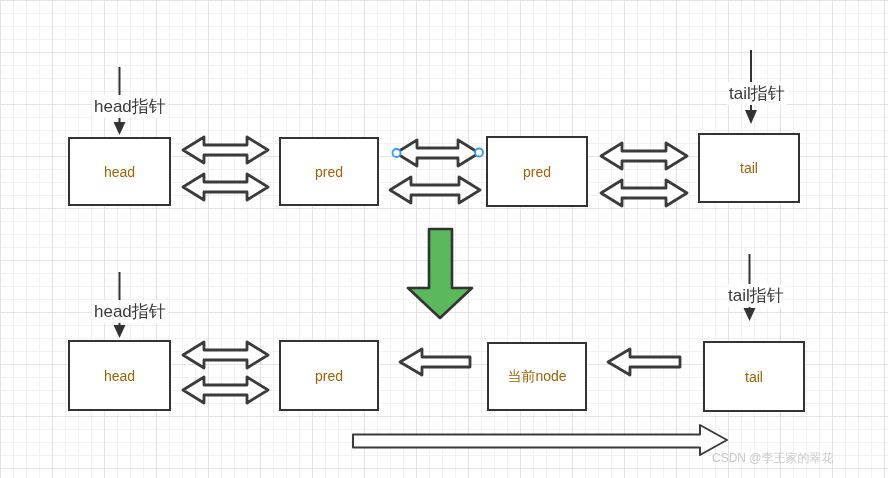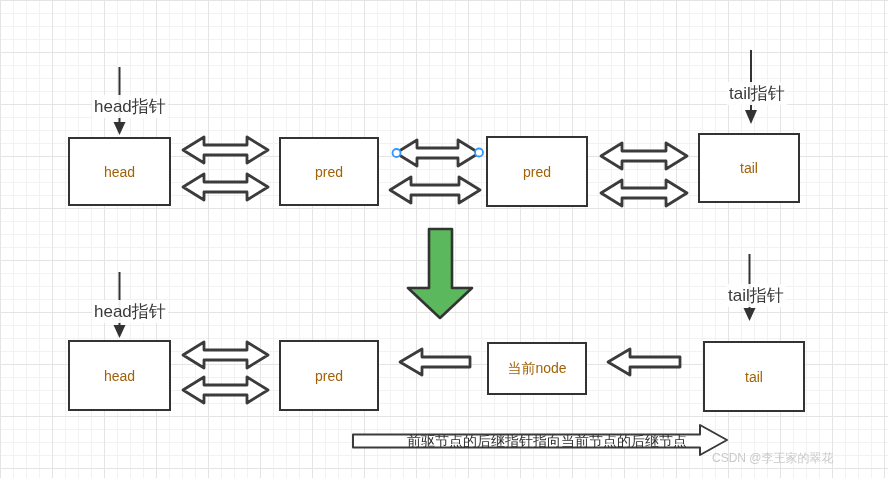--- a/index.html
+++ b/index.html
@@ -118,25 +118,24 @@
     <circle cx="479" cy="152.5" r="4" fill="#ffffff" stroke="#3399ff" stroke-width="1.8"></circle>
   </svg>
 
   <div class="node" style="left:68px; top:137px; width:103px; height:69px;">head</div>
   <div class="node" style="left:279px; top:137px; width:100px; height:69px;">pred</div>
   <div class="node" style="left:486px; top:136px; width:102px; height:71px;">pred</div>
   <div class="node" style="left:698px; top:133px; width:102px; height:70px;">tail</div>
 
   <div class="node" style="left:68px; top:340px; width:103px; height:71px;">head</div>
   <div class="node" style="left:279px; top:340px; width:100px; height:71px;">pred</div>
-  <div class="node" style="left:487px; top:342px; width:100px; height:53px;">当前node</div>
+  <div class="node" style="left:487px; top:342px; width:100px; height:69px;">当前node</div>
   <div class="node" style="left:703px; top:341px; width:102px; height:71px;">tail</div>
 
   <div class="ptr-label" style="left:92px; top:95px;">head指针</div>
   <div class="ptr-label" style="left:727px; top:82px;">tail指针</div>
   <div class="ptr-label" style="left:92px; top:300px;">head指针</div>
   <div class="ptr-label" style="left:726px; top:284px;">tail指针</div>
 
-  <div class="caption">前驱节点的后继指针指向当前节点的后继节点</div>
 
   <div class="watermark">CSDN @李王家的翠花</div>
 
 </div>
 
 </body></html>

